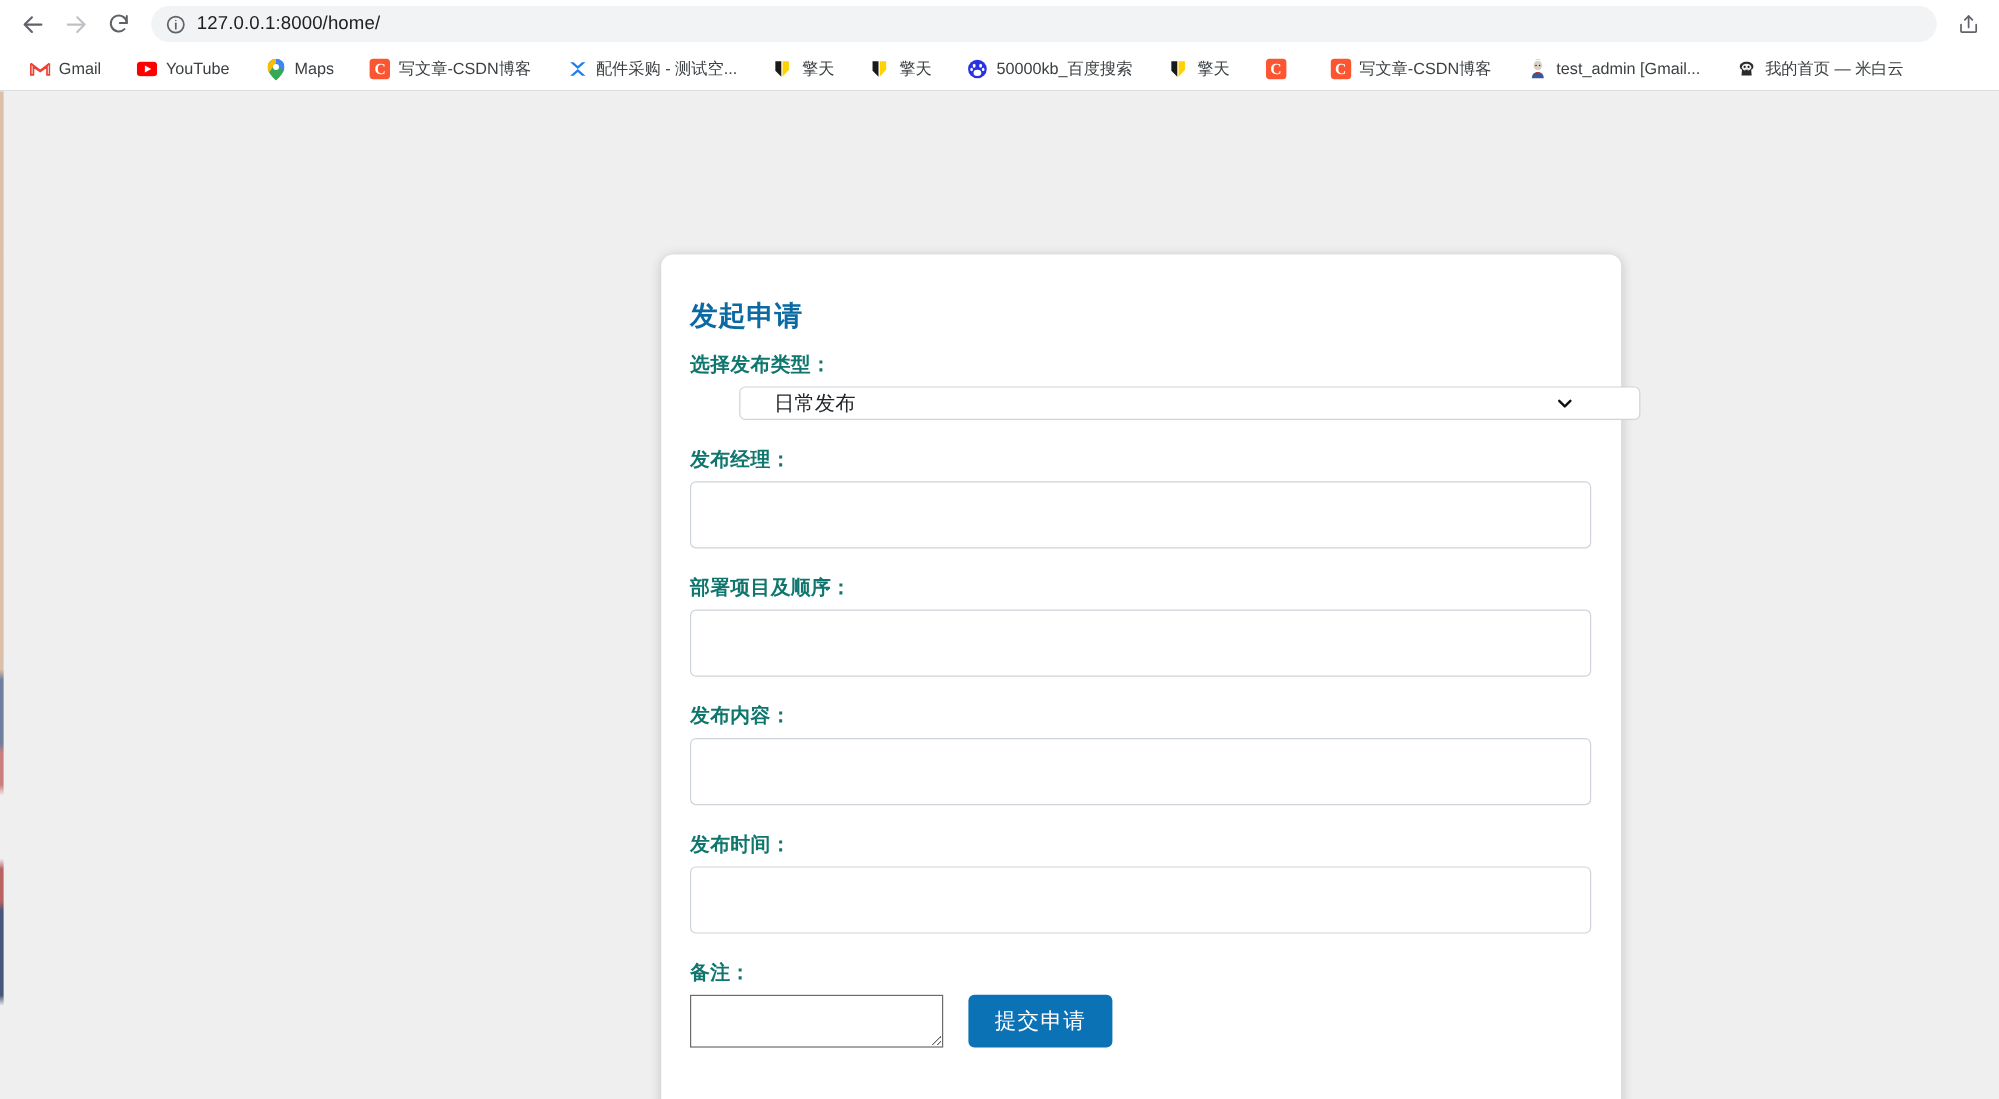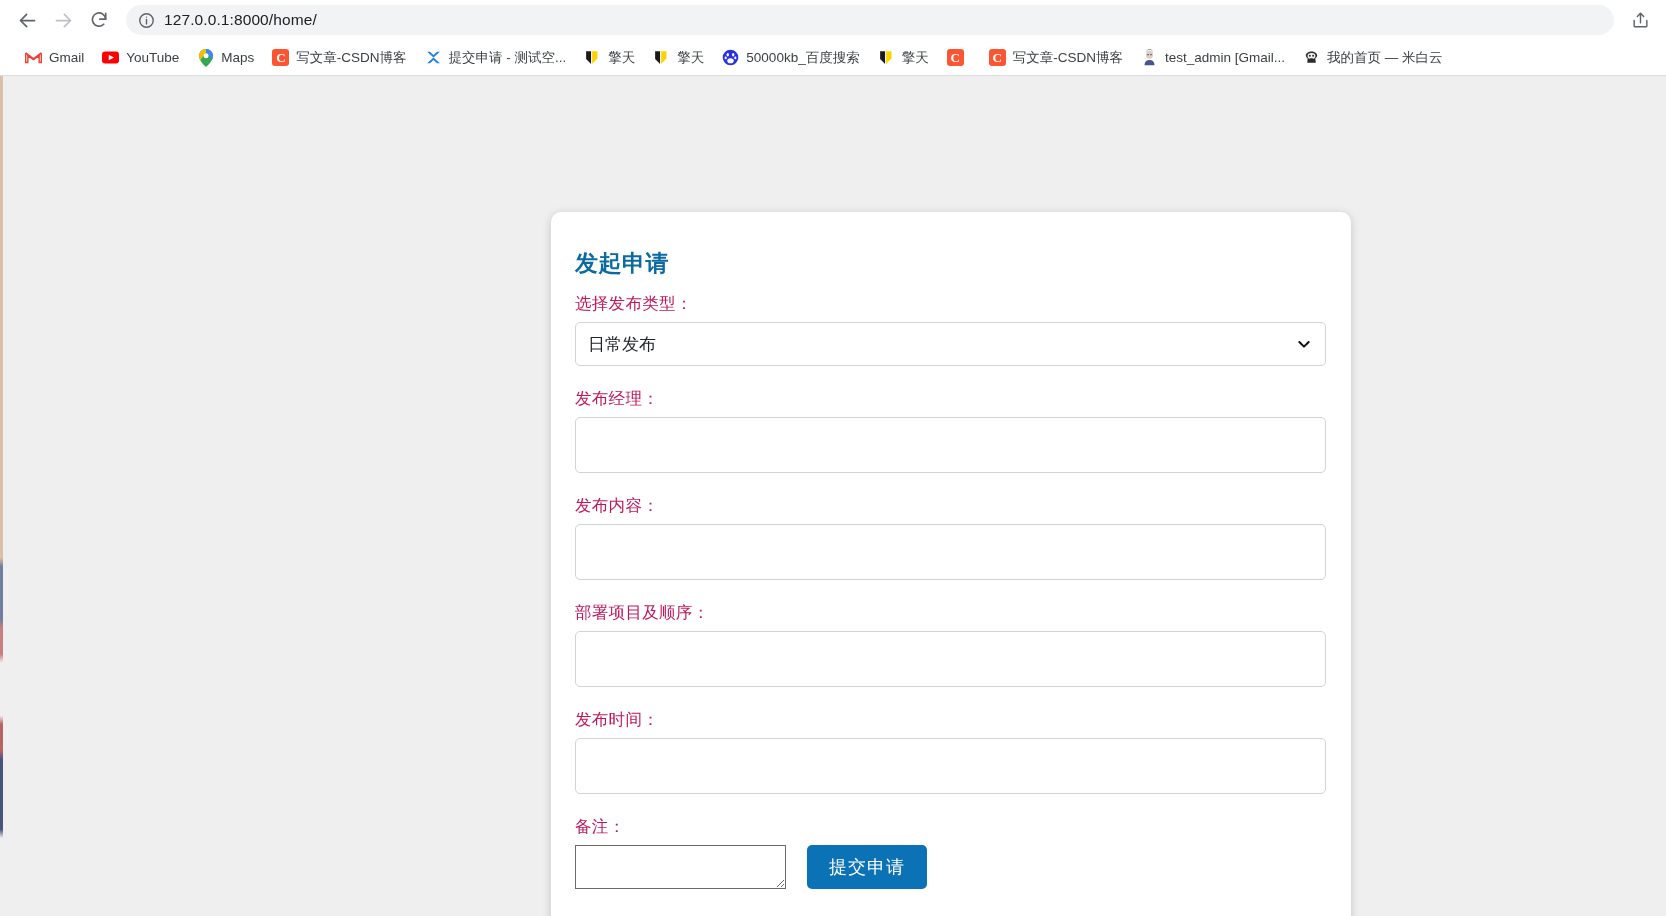--- a/index.html
+++ b/index.html
@@ -61,21 +61,21 @@
     display:flex; align-items:center; justify-content:center;
     color:#5f6368; flex:0 0 auto;
   }
 
   
   .bookmarks {
     height: 35px;
     display: flex;
     align-items: center;
     padding: 0 10px 0 16px;
-    gap: 0px;
+    gap: 12px;
     overflow: hidden;
     white-space: nowrap;
   }
   .bm {
     display: flex;
     align-items: center;
     gap: 7px;
     padding: 4px 9px;
     border-radius: 4px;
     font-size: 13.5px;
@@ -146,39 +146,40 @@
     color: #0b6aa2;
     font-size: 23px;
     font-weight: bold;
     margin: 0 0 14px 0;
     letter-spacing: 0.5px;
   }
 
   .field { margin-bottom: 0; }
   .field-label {
     font-size: 16.5px;
-    font-weight: normal;
-    color: #be185d;
+    font-weight: bold;
+    color: #0f766e;
     margin: 0 0 7px 0;
     letter-spacing: 0.3px;
   }
 
   select.form-select {
     width: 751px;
-    height: 44px;
+    height: 28px;
     font-size: 17px;
     color: #212529;
     background: #ffffff;
     border: 1px solid #ced4da;
     border-radius: 5px;
-    padding: 0 12px;
+    padding: 0 28px;
     appearance: none;
     -webkit-appearance: none;
     font-family: "Liberation Sans", "DejaVu Sans", sans-serif;
     outline: none;
+    margin-left: 41px;
   }
   .select-wrap { position: relative; width: 751px; margin-bottom: 22px; }
   .select-chevron {
     position: absolute;
     right: 14px; top: 50%;
     transform: translateY(-50%);
     pointer-events: none;
     color: #111;
     display: flex;
   }
@@ -314,21 +315,21 @@
       <span class="favicon fav-csdn">C</span>
       <span class="bm-label">写文章-CSDN博客</span>
     </div>
 
     <div class="bm">
       <span class="favicon">
         <svg width="17" height="17" viewBox="0 0 24 24">
           <path d="M3 4 L12 12 L3 20 L7 20 L12 15.5 L17 20 L21 20 L12 12 L21 4 L17 4 L12 8.5 L7 4 Z" fill="#1c7ef3"></path>
         </svg>
       </span>
-      <span class="bm-label">提交申请 - 测试空...</span>
+      <span class="bm-label">配件采购 - 测试空...</span>
     </div>
 
     <div class="bm">
       <span class="favicon">
         <svg width="17" height="17" viewBox="0 0 24 24">
           <path d="M3 3 L10 3 L10 21 L3 14 Z" fill="#1a1a1a"></path>
           <path d="M11.5 3 L19 3 L19 13 L11.5 21 Z" fill="#ffd200"></path>
         </svg>
       </span>
       <span class="bm-label">擎天</span>
@@ -429,26 +430,26 @@
         </span>
       </div>
     </div>
 
     <div class="field">
       <div class="field-label">发布经理：</div>
       <textarea class="form-area" style=""></textarea>
     </div>
 
     <div class="field">
+      <div class="field-label">部署项目及顺序：</div>
+      <textarea class="form-area" style=""></textarea>
+    </div>
+
+    <div class="field">
       <div class="field-label">发布内容：</div>
-      <textarea class="form-area" style=""></textarea>
-    </div>
-
-    <div class="field">
-      <div class="field-label">部署项目及顺序：</div>
       <textarea class="form-area" style=""></textarea>
     </div>
 
     <div class="field">
       <div class="field-label">发布时间：</div>
       <textarea class="form-area" style=""></textarea>
     </div>
 
     <div class="field">
       <div class="field-label">备注：</div>

